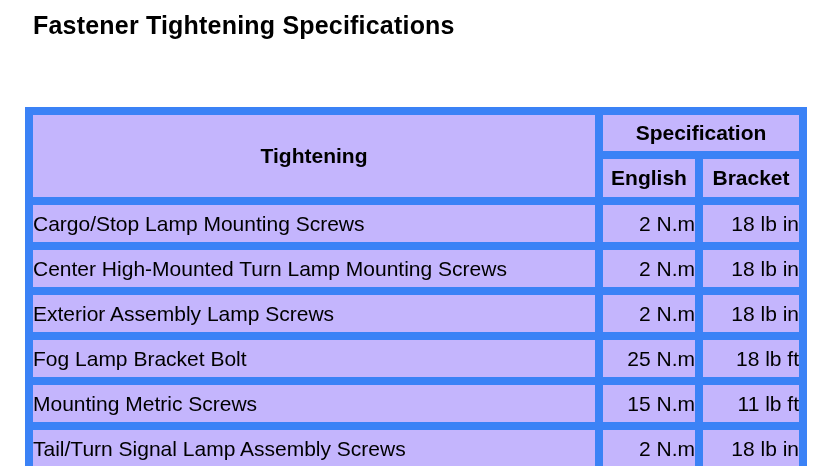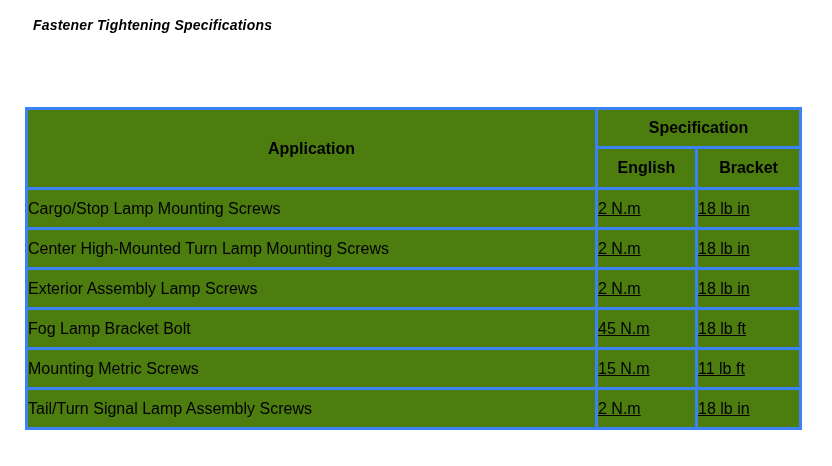--- a/index.html
+++ b/index.html
@@ -11,40 +11,39 @@
     position: relative;
     width: 832px;
     height: 466px;
     font-family: "Liberation Sans", sans-serif;
     color: #000000;
     overflow: hidden;
   }
   .page-title {
     position: absolute;
     left: 33px;
-    top: 17px;
-    font-size: 14px;
+    top: 11px;
+    font-size: 25px;
     font-weight: bold;
     letter-spacing: 0.2px;
     white-space: nowrap;
-    font-style: italic;
   }
   table.spec-table {
     position: absolute;
     left: 25px;
     top: 107px;
     width: 774px;
     border-collapse: collapse;
     table-layout: fixed;
   }
   table.spec-table td,
   table.spec-table th {
-    border: 3px solid #3b82f6;
-    background: #4d7c0f;
-    font-size: 16px;
+    border: 8px solid #3b82f6;
+    background: #c4b5fd;
+    font-size: 21px;
     line-height: 1.1;
     vertical-align: middle;
     padding: 0;
     overflow: hidden;
     white-space: nowrap;
   }
   col.col-application { width: 570px; }
   col.col-metric      { width: 100px; }
   col.col-english     { width: 104px; }
 
@@ -56,38 +55,37 @@
   tr.hdr-row-sub td, tr.hdr-row-sub th { height: 38px; }
   tr.data-row td { height: 37px; }
 
   td.cell-application {
     text-align: left;
     padding-left: 4px;
     margin-left: 11px;
   }
   td.cell-metric,
   td.cell-english {
-    text-align: left;
-    text-decoration: underline;
+    text-align: right;
   }
 </style>
 </head>
 <body>
 
 <div class="page-title">Fastener Tightening Specifications</div>
 
 <table class="spec-table">
   <colgroup>
     <col class="col-application">
     <col class="col-metric">
     <col class="col-english">
   </colgroup>
   <tbody>
     <tr class="hdr-row-top">
-      <th class="hdr" rowspan="2">Application</th>
+      <th class="hdr" rowspan="2">Tightening</th>
       <th class="hdr" colspan="2">Specification</th>
     </tr>
     <tr class="hdr-row-sub">
       <th class="hdr">English</th>
       <th class="hdr">Bracket</th>
     </tr>
 
     <tr class="data-row">
       <td class="cell-application">Cargo/Stop Lamp Mounting Screws</td>
       <td class="cell-metric">2 N.m</td>
@@ -98,21 +96,21 @@
       <td class="cell-metric">2 N.m</td>
       <td class="cell-english">18 lb in</td>
     </tr>
     <tr class="data-row">
       <td class="cell-application">Exterior Assembly Lamp Screws</td>
       <td class="cell-metric">2 N.m</td>
       <td class="cell-english">18 lb in</td>
     </tr>
     <tr class="data-row">
       <td class="cell-application">Fog Lamp Bracket Bolt</td>
-      <td class="cell-metric">45 N.m</td>
+      <td class="cell-metric">25 N.m</td>
       <td class="cell-english">18 lb ft</td>
     </tr>
     <tr class="data-row">
       <td class="cell-application">Mounting Metric Screws</td>
       <td class="cell-metric">15 N.m</td>
       <td class="cell-english">11 lb ft</td>
     </tr>
     <tr class="data-row">
       <td class="cell-application">Tail/Turn Signal Lamp Assembly Screws</td>
       <td class="cell-metric">2 N.m</td>

